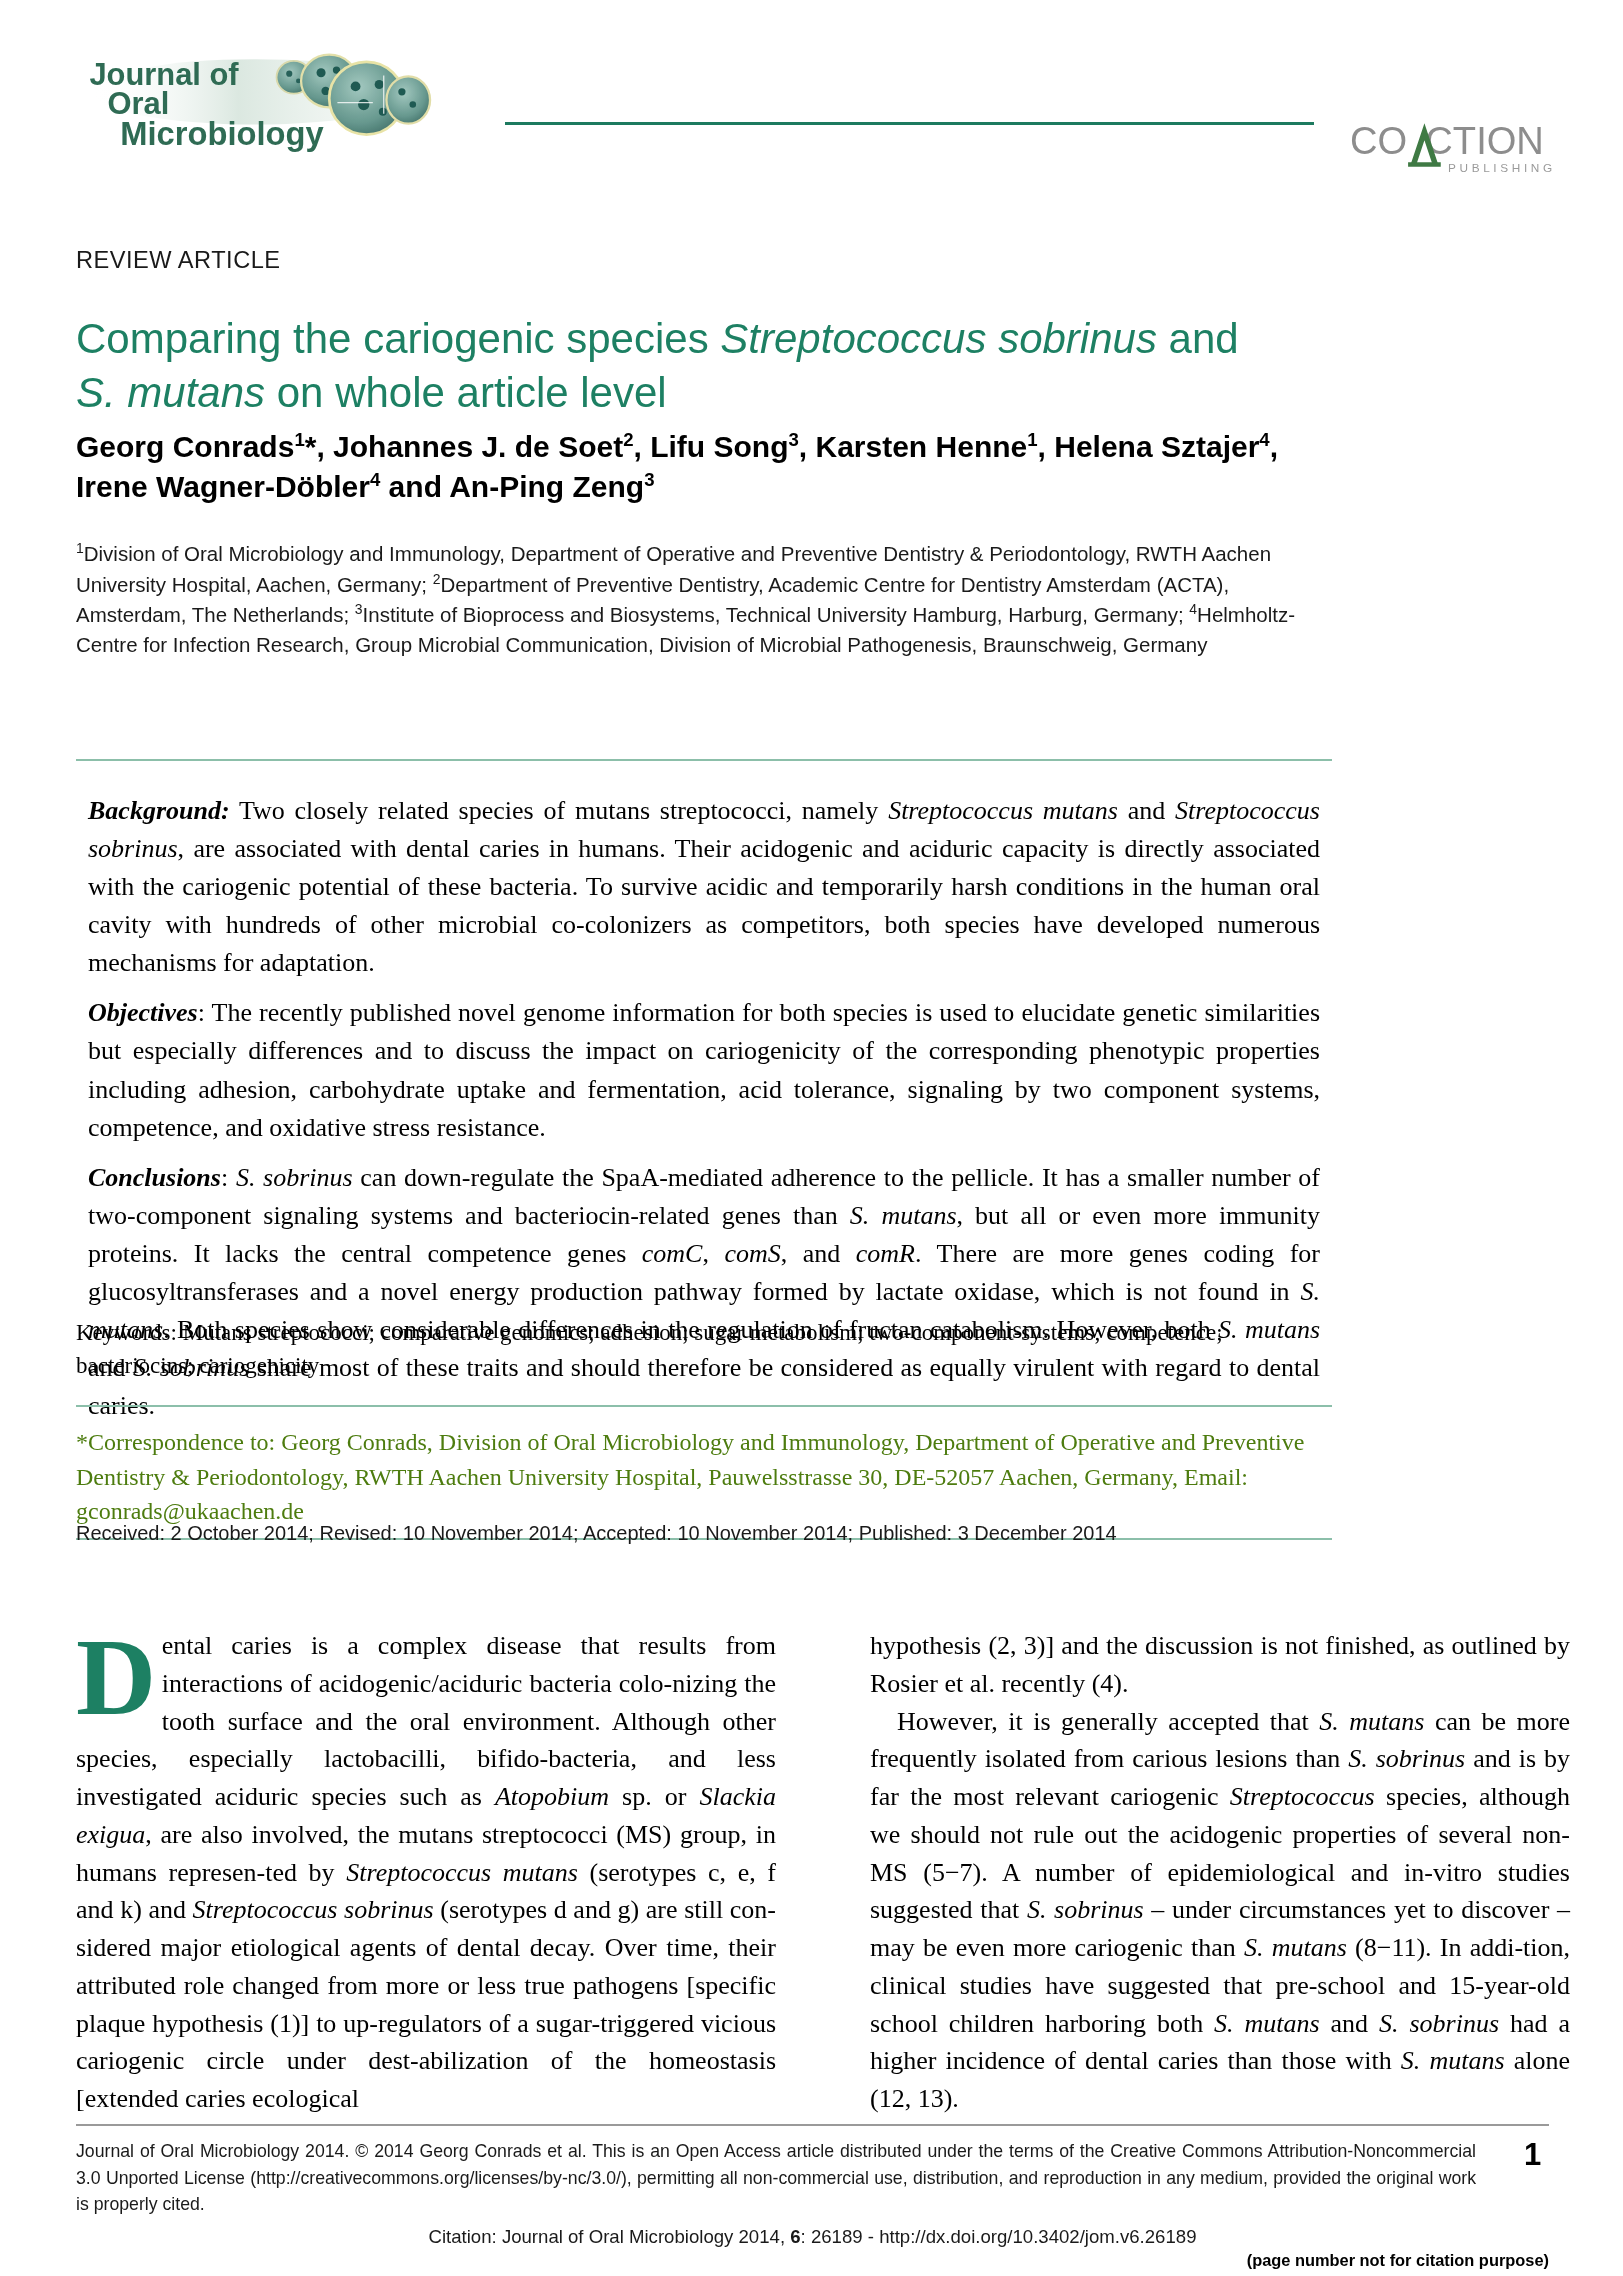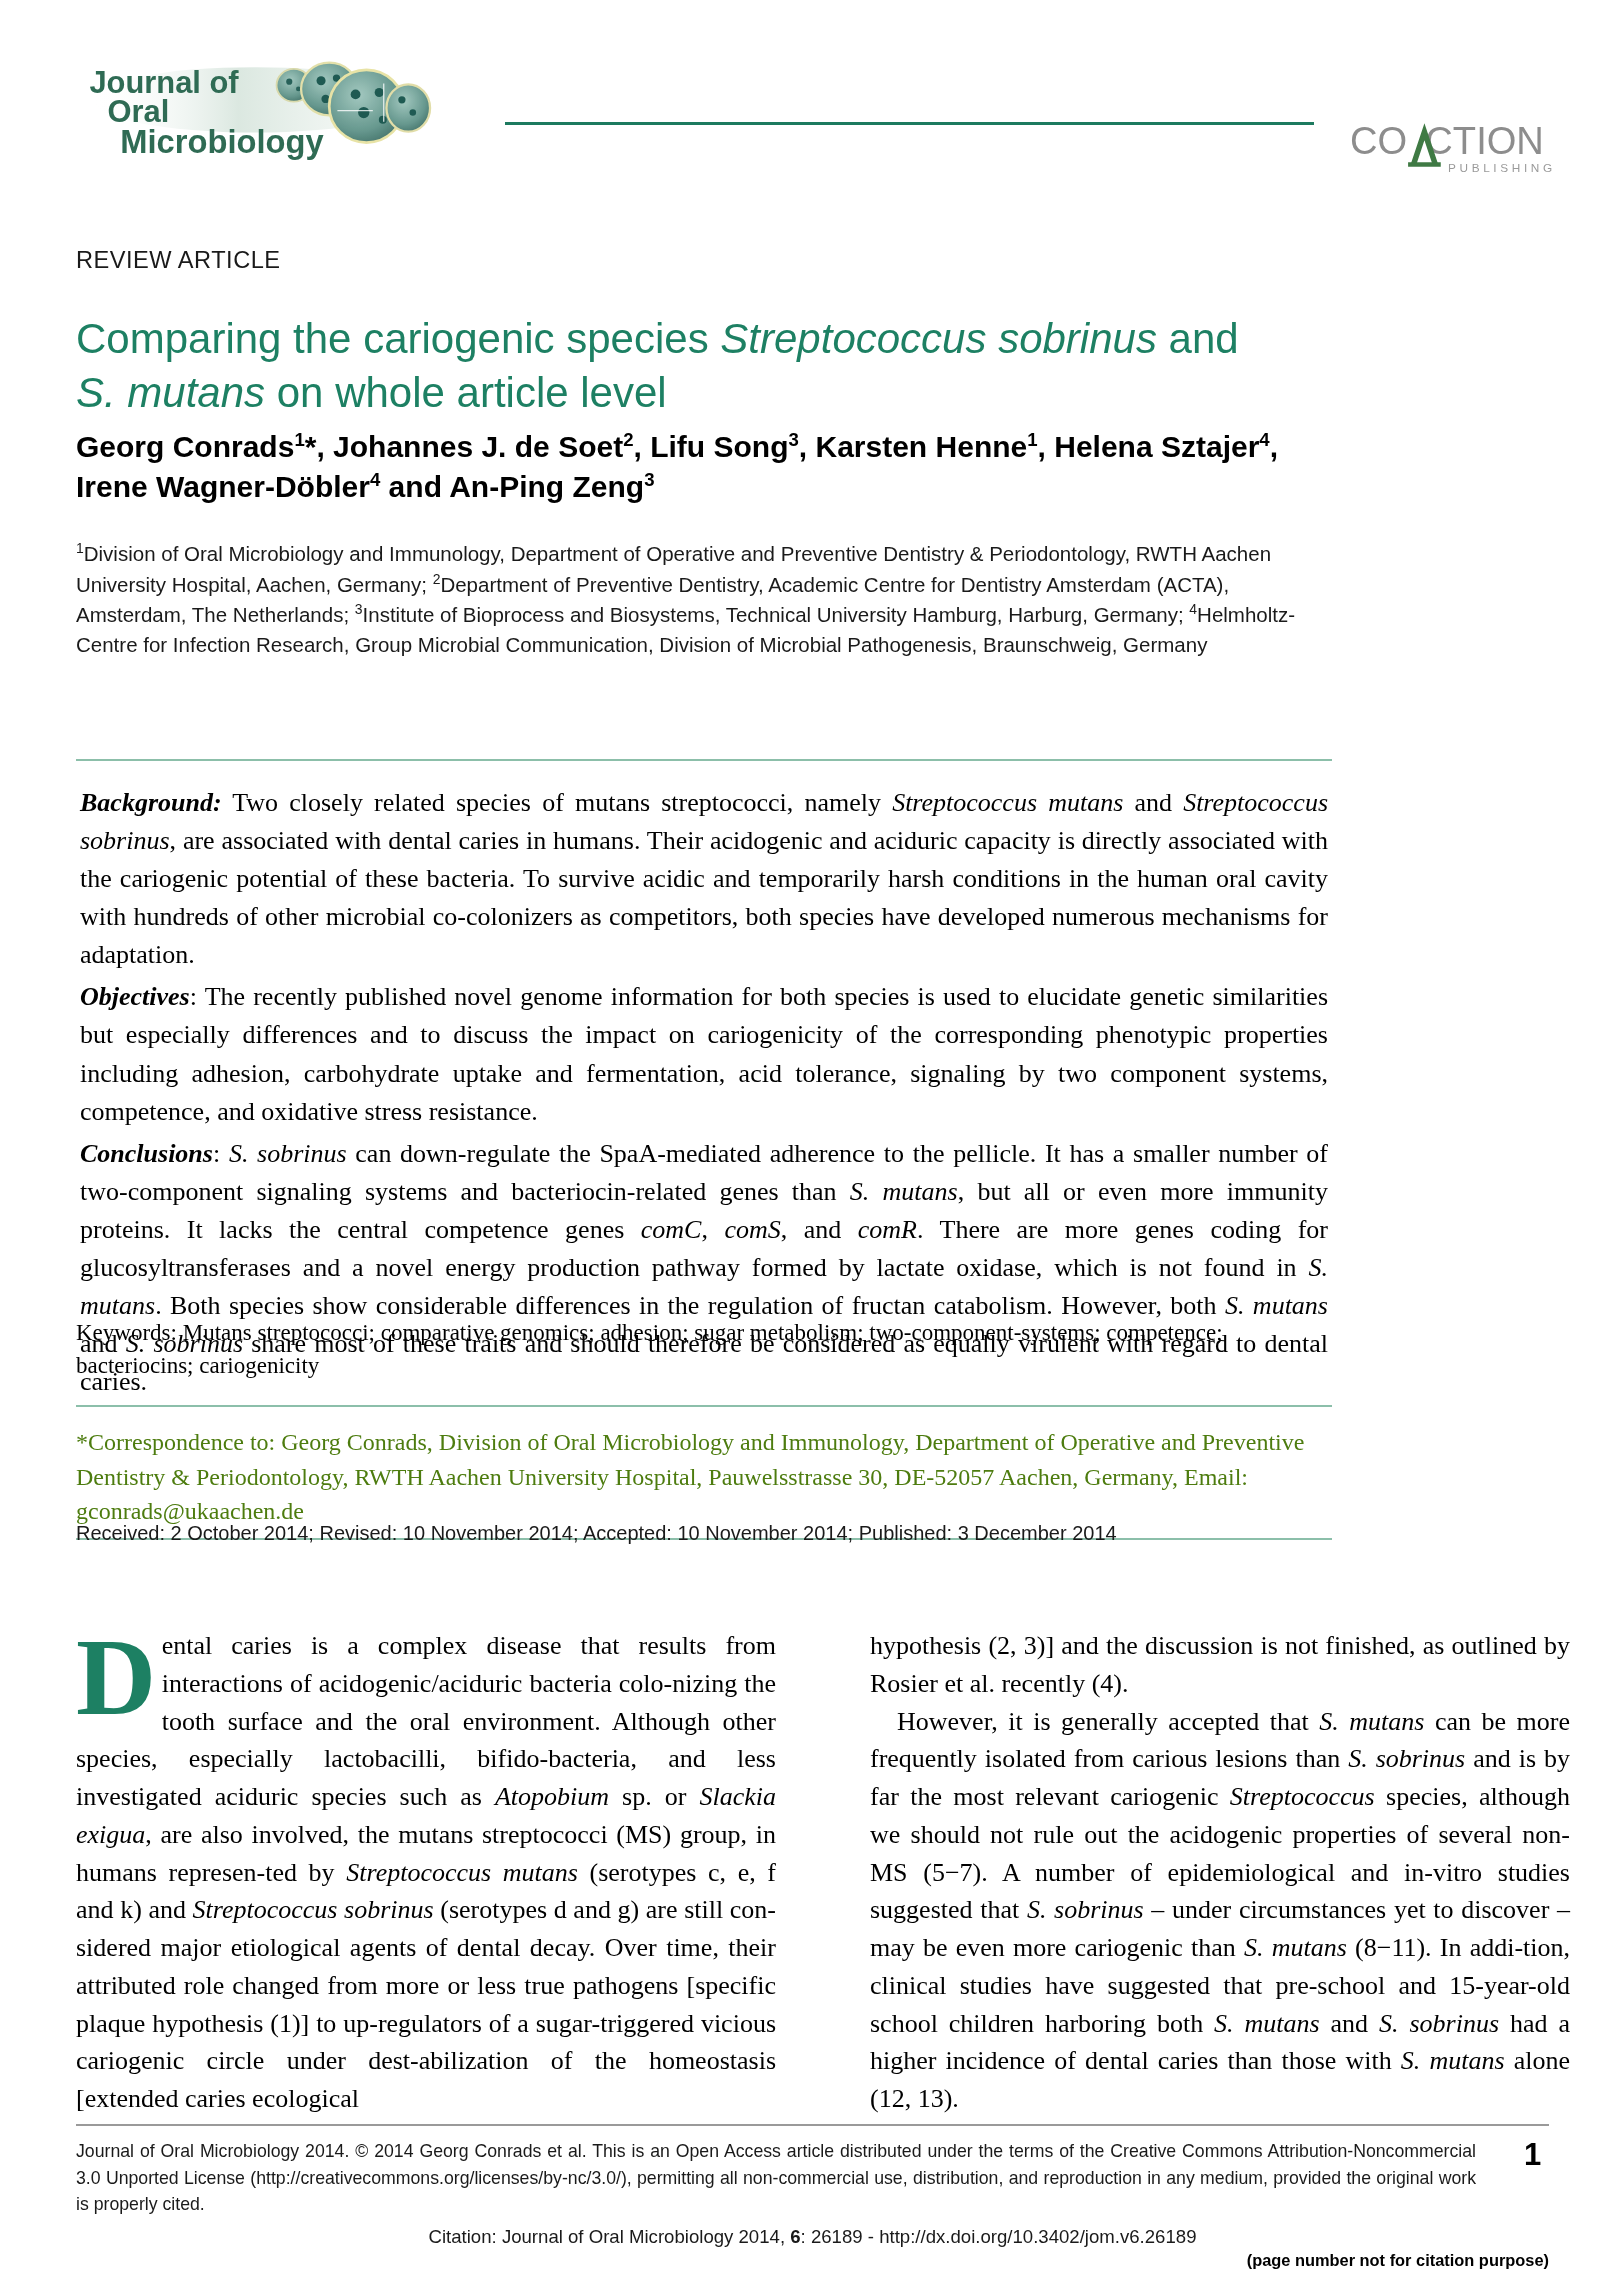--- a/index.html
+++ b/index.html
@@ -25,21 +25,21 @@
 
   
   .masthead {
     position: absolute;
     left: 0; top: 40px;
     width: 1624px;
     height: 109px;
   }
   .logo-block {
     position: absolute;
-    left: 64px; top: 16px;
+    left: 64px; top: 8px;
     width: 436px; height: 114px;
   }
   .logo-svg { display: block; }
   .masthead-rule {
     position: absolute;
     left: 505px; top: 82px;
     width: 809px; height: 2.7px;
     background: #1d7a5f;
   }
   .publisher-logo {
@@ -106,21 +106,21 @@
   
   .abstract {
     position: absolute;
     left: 76px; top: 780px;
     width: 1256px;
     font-size: 26px;
     line-height: 1.465;
     text-align: justify;
     color: #000;
   }
-  .abstract p { margin: 4px; }
+  .abstract p { margin: 12px; }
   .abstract .lead { font-weight: bold; font-style: italic; }
   .abstract i { font-style: italic; }
 
   .keywords {
     position: absolute;
     left: 76px; top: 1316px;
     width: 1256px;
     font-size: 23px;
     line-height: 1.45;
     color: #000;

